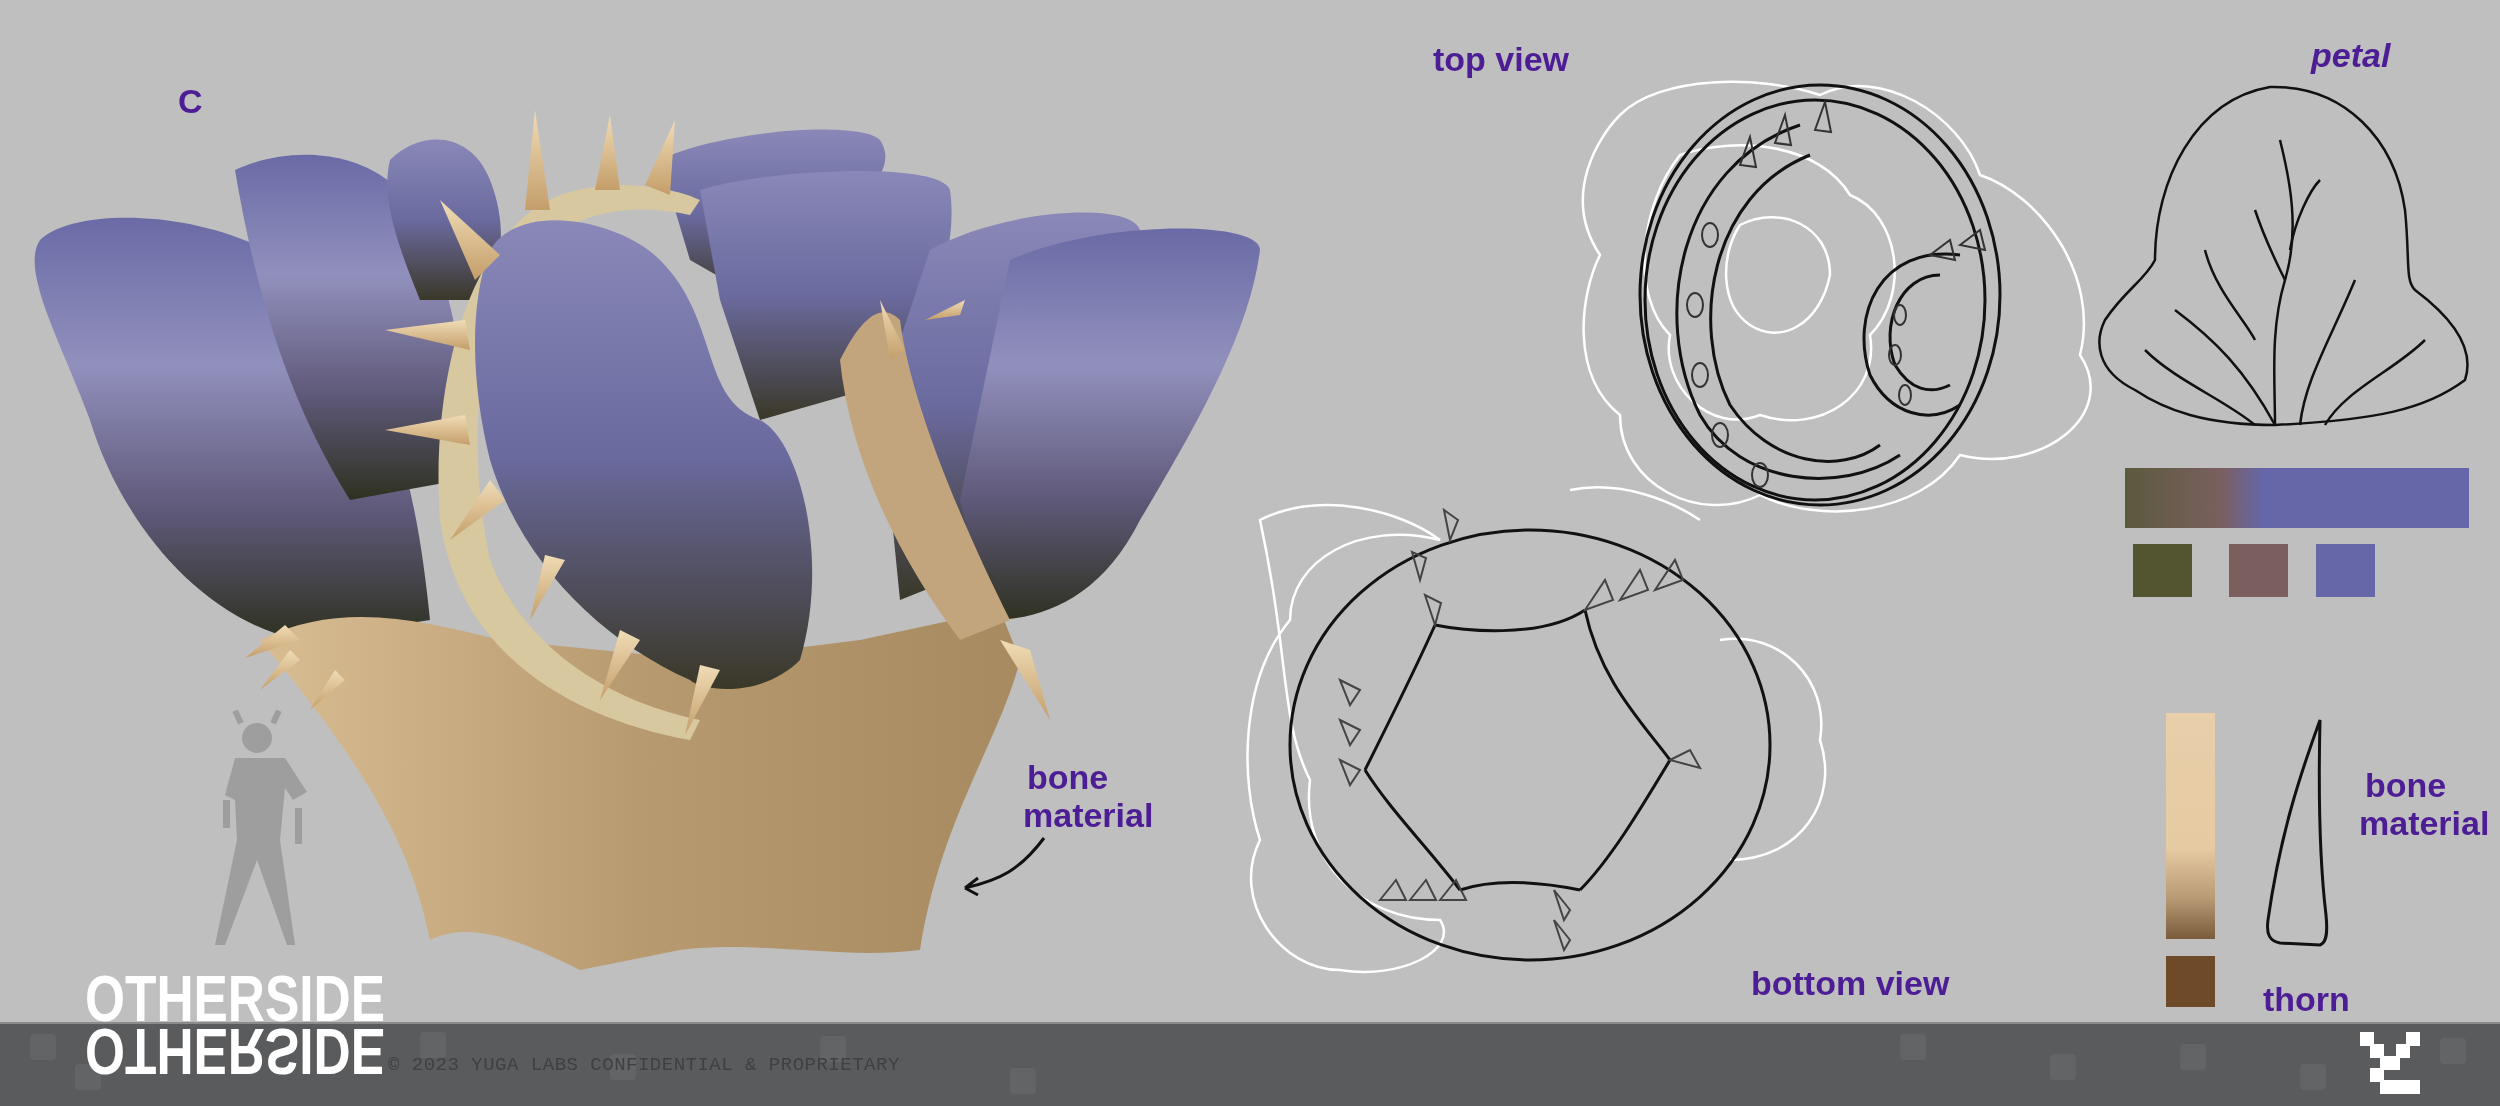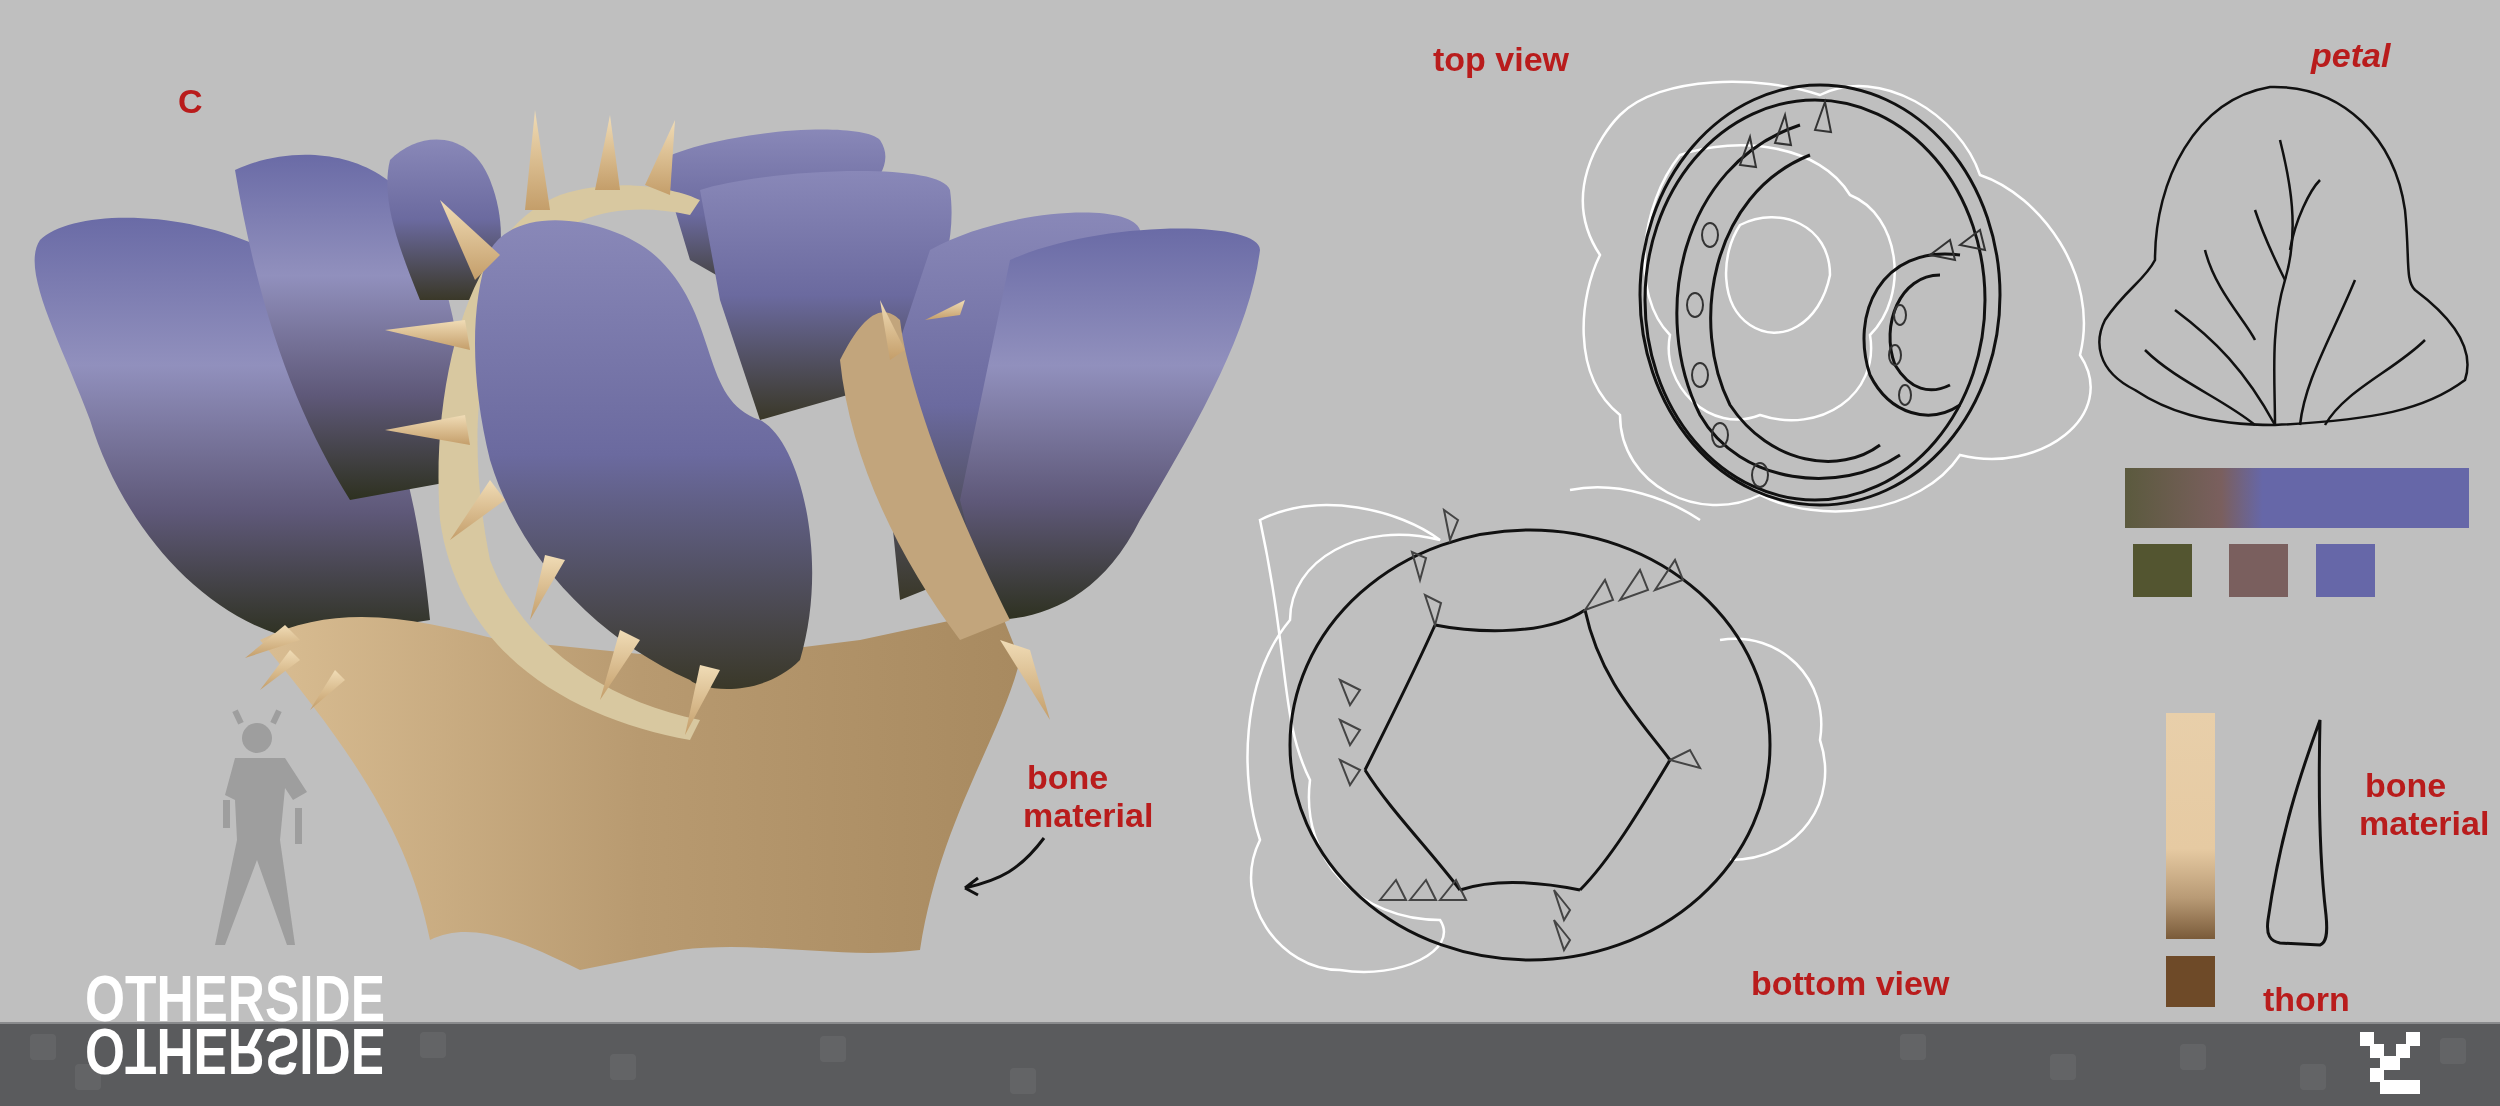--- a/index.html
+++ b/index.html
@@ -3,21 +3,21 @@
 <meta charset="utf-8">
 <style>
   html, body { margin:0; padding:0; }
   body {
     width:2500px; height:1106px; overflow:hidden; position:relative;
     background:#bfbfbf;
     font-family:"Liberation Sans", sans-serif;
   }
   .abs { position:absolute; }
   .label {
-    position:absolute; color:#b91c1c; font-weight:bold; font-size:34px; line-height:38px;
+    position:absolute; color:#4c1d95; font-weight:bold; font-size:34px; line-height:38px;
     font-family:"Liberation Sans", sans-serif;
   }
   .variant-letter { left:178px; top:82px; font-size:34px; }
   
   .footer {
     position:absolute; left:0; top:1022px; width:2500px; height:84px;
     background:#5a5b5d; border-top:2px solid #8a8b8d;
     overflow:hidden;
   }
   .footer .tiles { position:absolute; inset:0; }
@@ -222,20 +222,21 @@
     <div class="tile" style="left:420px;top:8px"></div>
       <div class="tile" style="left:610px;top:30px"></div>
     <div class="tile" style="left:820px;top:12px"></div>
       <div class="tile" style="left:1010px;top:44px"></div>
     <div class="tile" style="left:1900px;top:10px"></div>
       <div class="tile" style="left:2050px;top:30px"></div>
     <div class="tile" style="left:2180px;top:20px"></div>
       <div class="tile" style="left:2300px;top:40px"></div>
     <div class="tile" style="left:2440px;top:14px"></div>
   </div>
+  <div class="copyright">© 2023 YUGA LABS CONFIDENTIAL &amp; PROPRIETARY</div>
   <svg class="yuga-logo" viewBox="0 0 60 70">
     <g fill="#ffffff">
       <rect x="0" y="0" width="14" height="14"></rect>
         <rect x="46" y="0" width="14" height="14"></rect>
       <rect x="10" y="12" width="14" height="14"></rect>
         <rect x="36" y="12" width="14" height="14"></rect>
       <rect x="20" y="24" width="20" height="14"></rect>
       <rect x="10" y="36" width="14" height="14"></rect>
       <rect x="20" y="48" width="40" height="14"></rect>
     </g>

